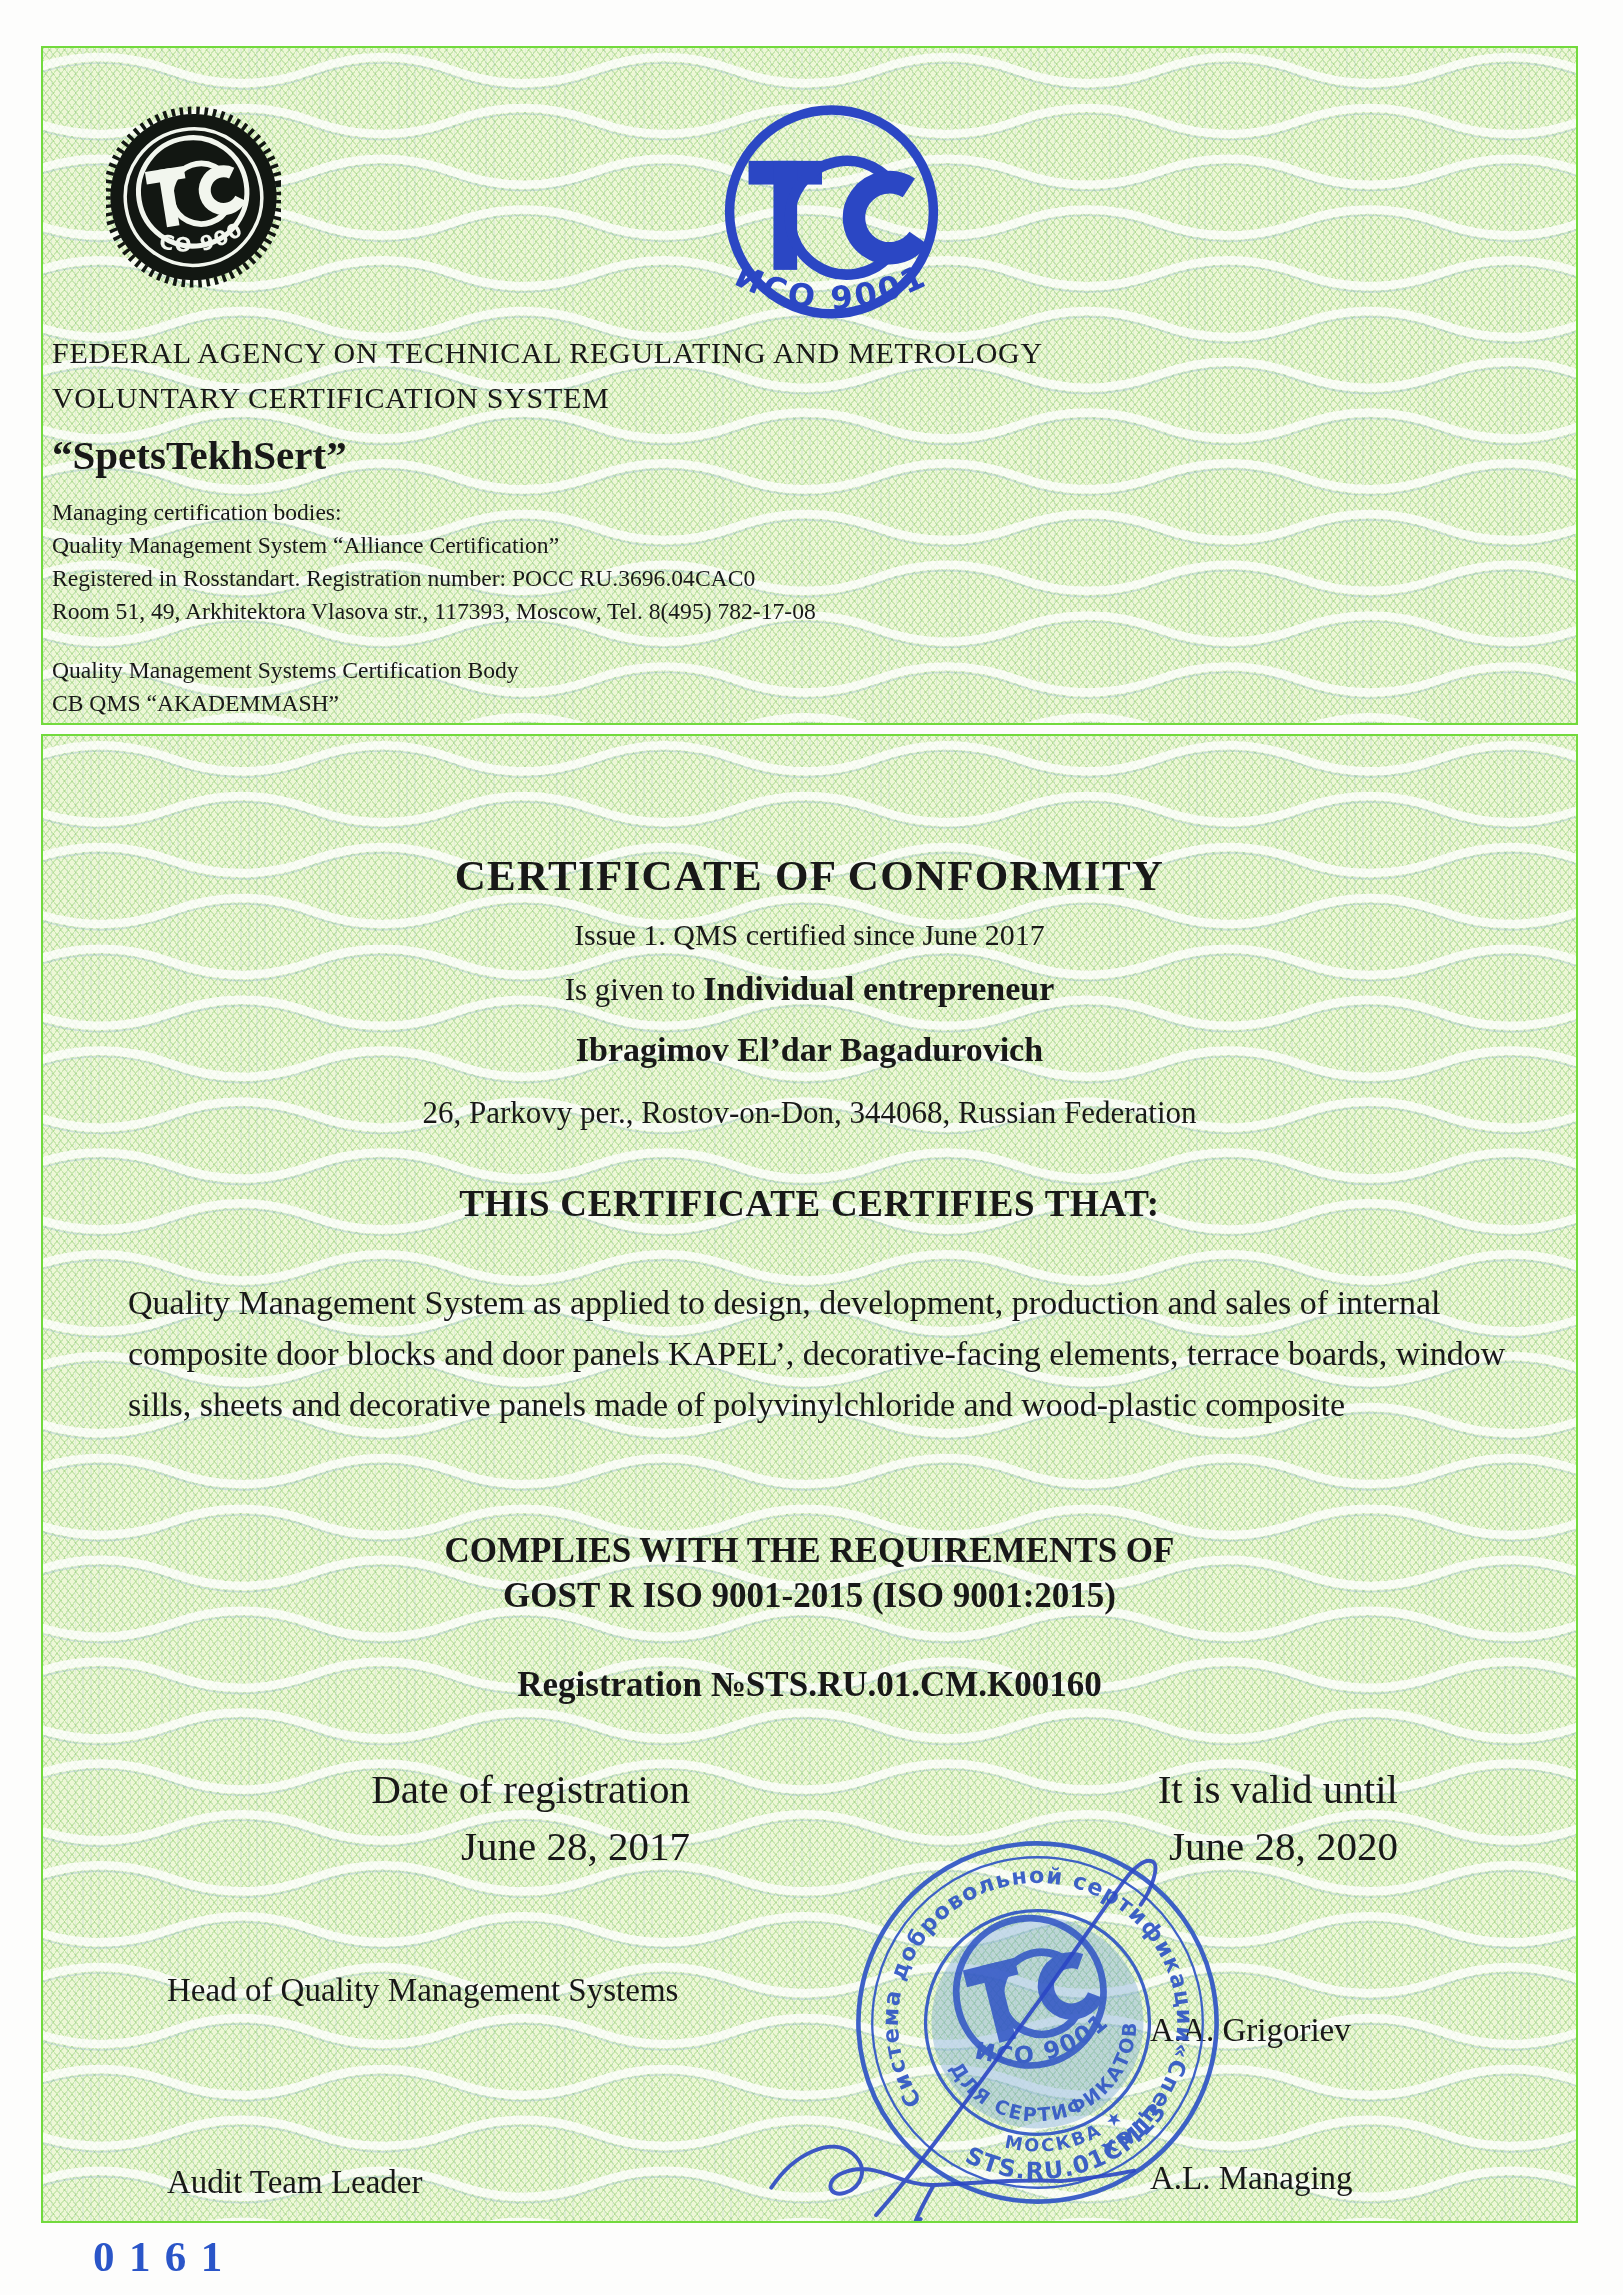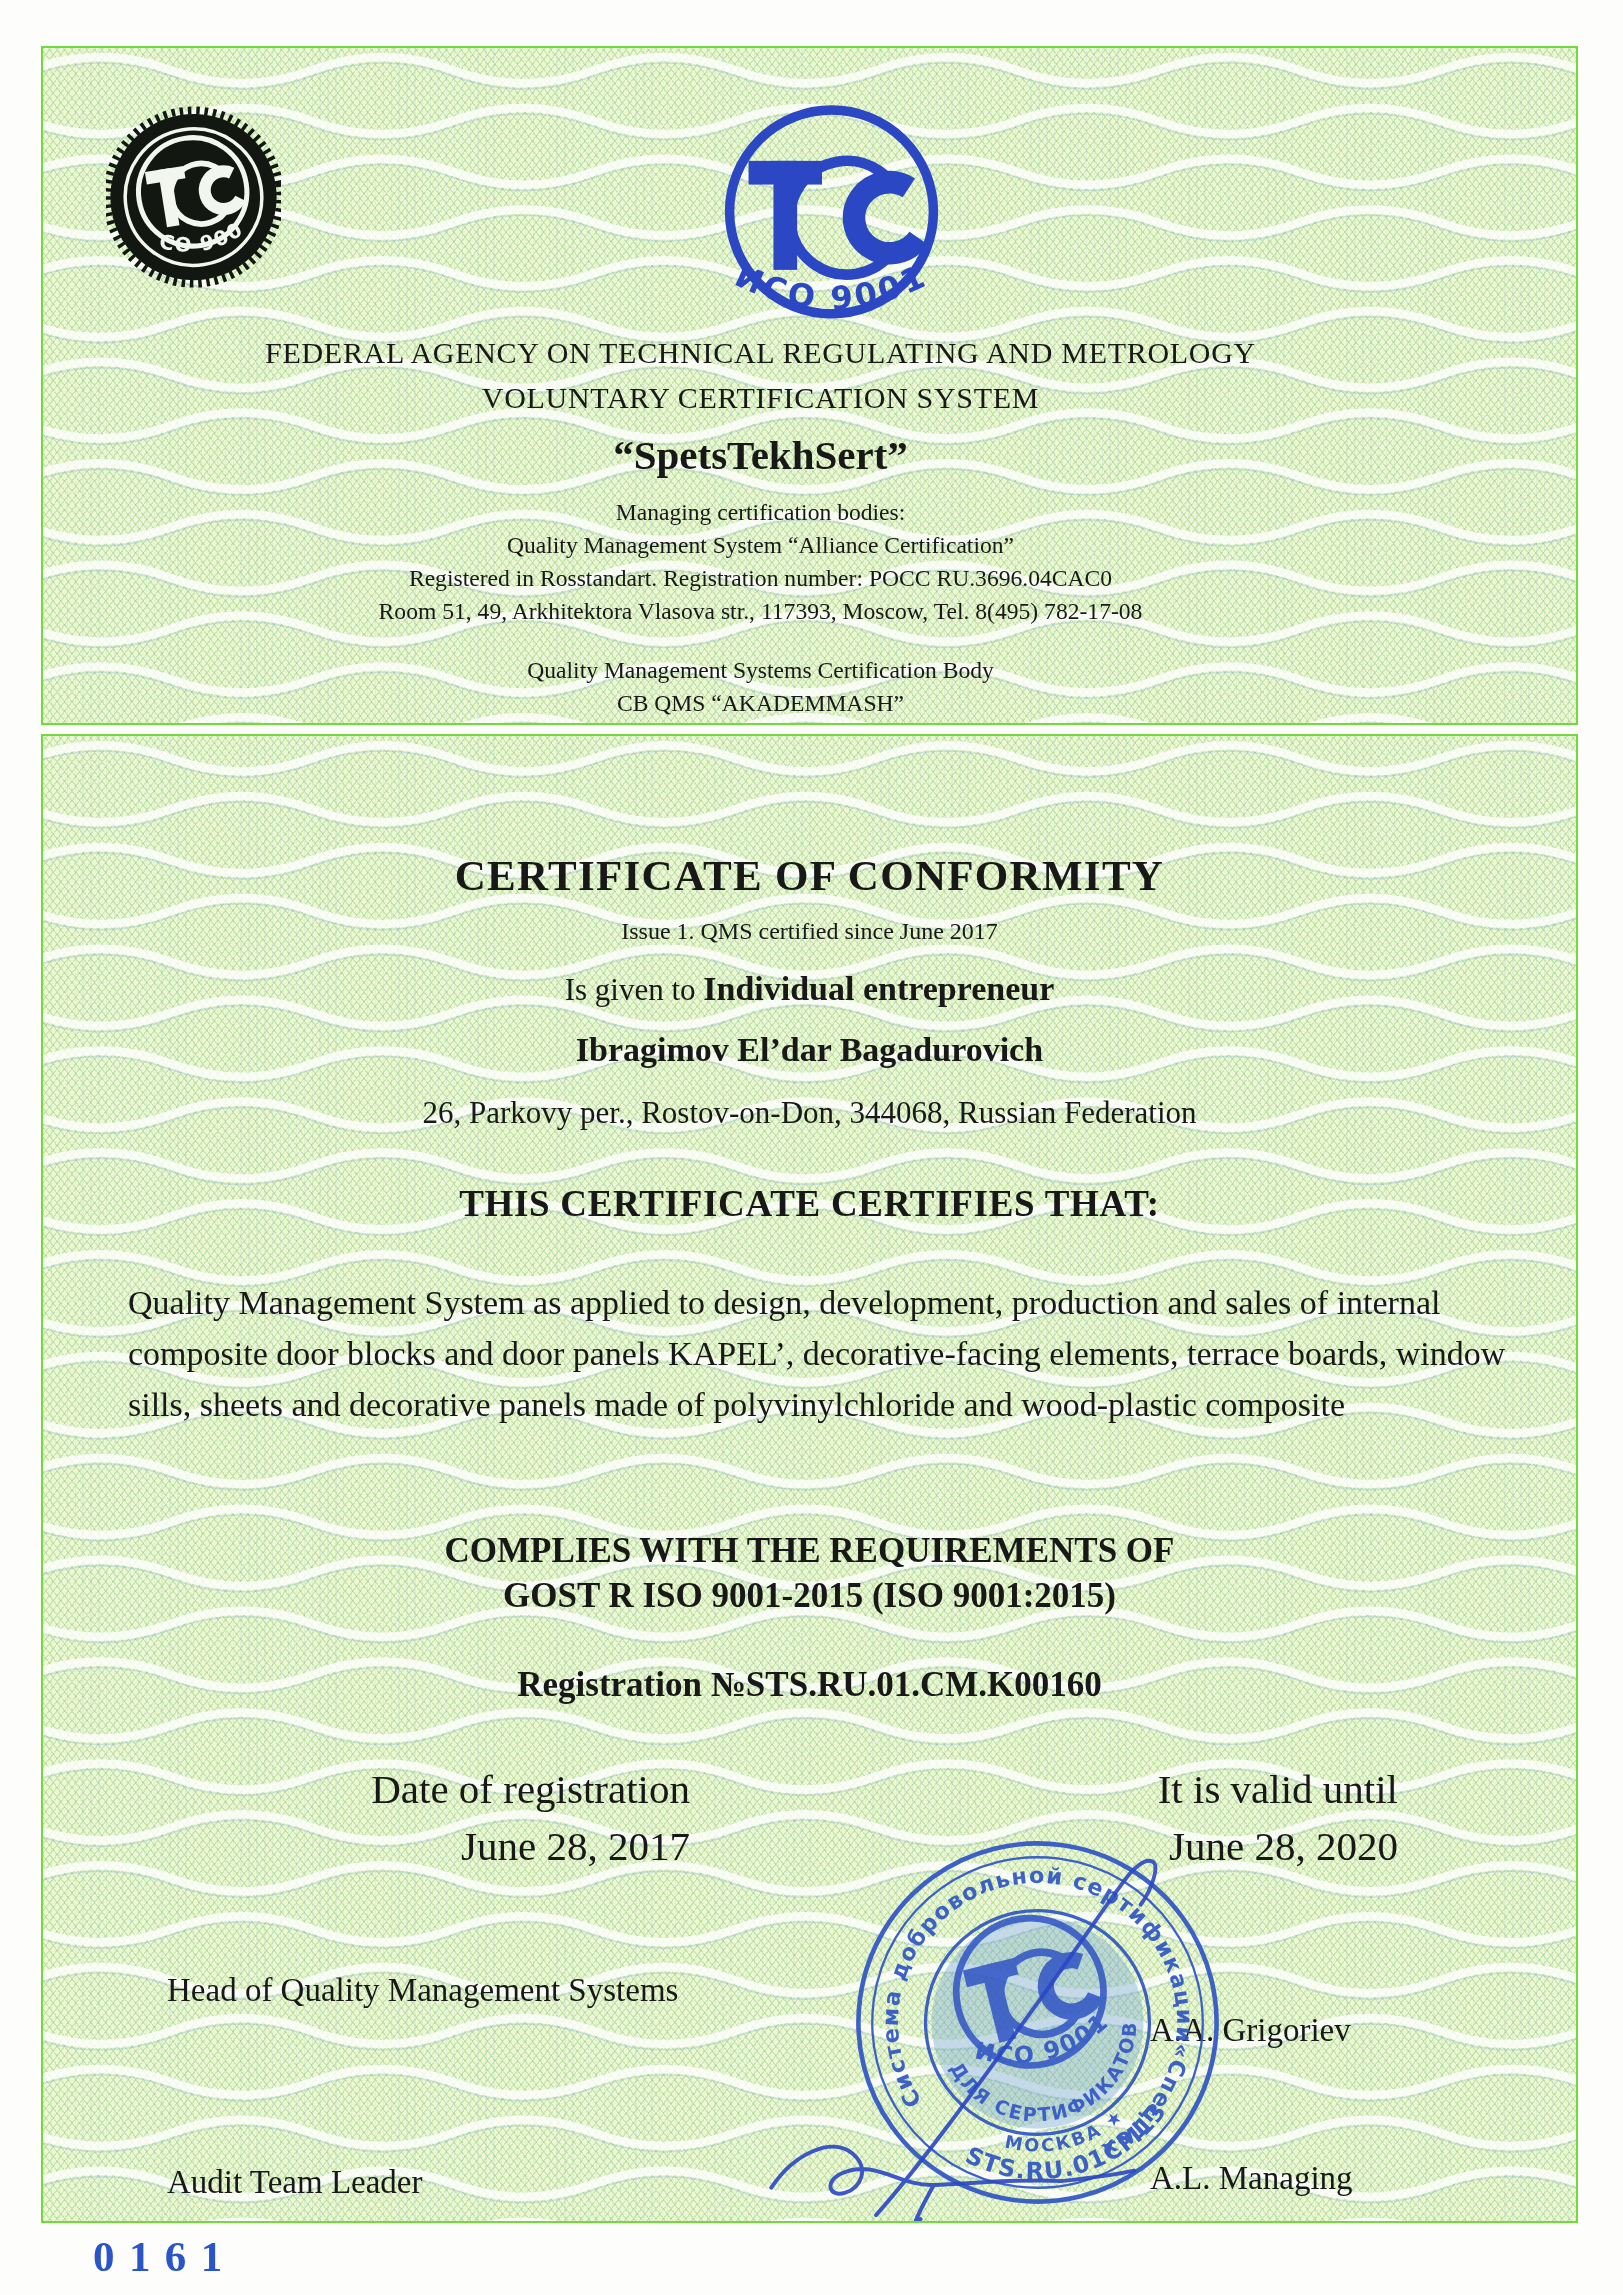--- a/index.html
+++ b/index.html
@@ -21,29 +21,29 @@
       repeating-linear-gradient(52deg,  rgba(118,194,88,.30) 0 1.3px, rgba(255,255,255,0) 1.3px 5.9px),
       repeating-linear-gradient(-52deg, rgba(118,194,88,.30) 0 1.3px, rgba(255,255,255,0) 1.3px 5.9px),
       repeating-linear-gradient(90deg,  rgba(120,160,215,.10) 0 1.3px, rgba(255,255,255,0) 1.3px 7.9px);
     overflow:hidden;
   }
   .panel-top{top:46px;height:679px;}
   .panel-main{top:734px;height:1489px;}
   svg.waves{position:absolute;left:0;top:0;width:100%;height:100%;pointer-events:none;}
   .abs{position:absolute;}
   .ctr{text-align:center;width:100%;}
-  .hdr-text{position:absolute;left:0;top:287px;width:100%;padding-right:98px;box-sizing:border-box;text-align:center;line-height:1.18;}
+  .hdr-text{position:absolute;left:9px;top:287px;width:100%;padding-right:98px;box-sizing:border-box;text-align:left;line-height:1.18;}
   .h-l1{font-size:30px;letter-spacing:0.7px;}
   .h-l2{font-size:30px;margin-top:9.2px;letter-spacing:0.7px;}
   .h-sys{font-size:41px;font-weight:bold;margin-top:15.7px;}
   .h-sm{font-size:23.6px;margin-top:5.2px;}
   .h-sm.first{margin-top:19.6px;}
   .h-sm.gap{margin-top:31px;}
   .t-title{top:115px;font-size:43px;font-weight:bold;letter-spacing:1.3px;}
-  .t-issue{top:182px;font-size:24px;}
+  .t-issue{top:182px;font-size:30px;}
   .t-given{top:234px;font-size:31px;}
   .t-given b{font-size:34px;}
   .t-holder{top:295px;font-size:34px;font-weight:bold;}
   .t-addr{top:359px;font-size:31px;}
   .t-cert{top:446px;font-size:37px;font-weight:bold;letter-spacing:0.7px;}
   .t-para{top:541px;left:85px;width:1389px;font-size:34px;line-height:1.5;text-align:left;}
   .t-comp1{top:795px;font-size:35px;font-weight:bold;}
   .t-comp2{top:840px;font-size:35px;font-weight:bold;}
   .t-reg{top:929px;font-size:35px;font-weight:bold;}
   .date-col{position:absolute;width:419px;text-align:right;font-size:41px;line-height:1.4;}

